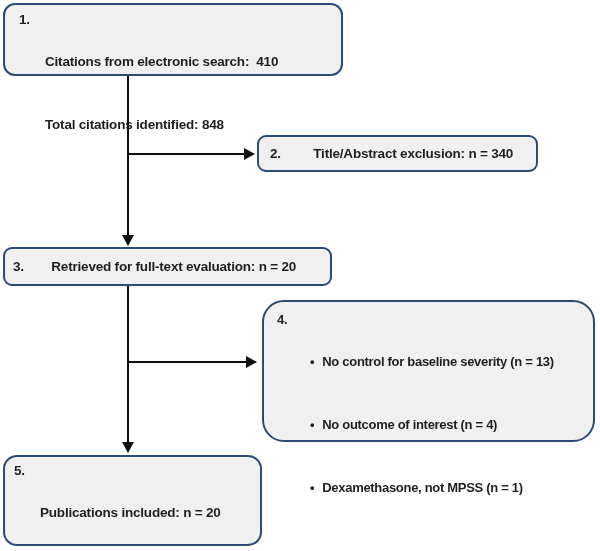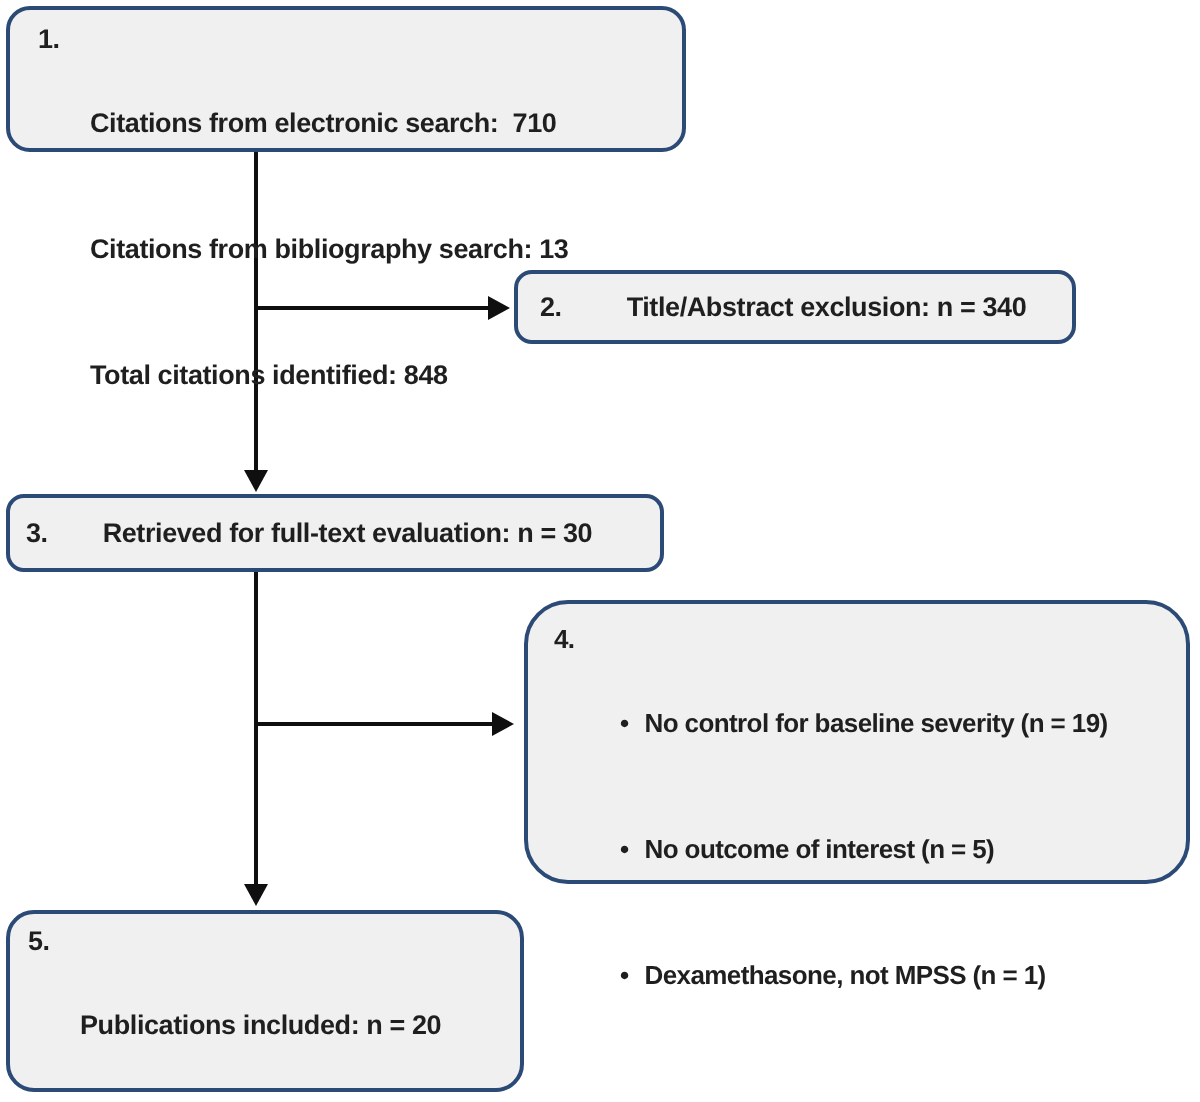--- a/index.html
+++ b/index.html
@@ -63,45 +63,44 @@
       <polygon points="122,235 134,235 128,246"></polygon>
       <polygon points="244,148 244,160 255,154"></polygon>
       <polygon points="122,442 134,442 128,453"></polygon>
       <polygon points="246,356 246,368 257,362"></polygon>
     </g>
   </svg>
 
   <div class="box box1">
     <span class="num">1.</span>
     <div class="lines">
-      <div class="line">Citations from electronic search:  710</div>
-      <div class="line">Citations from bibliography search: 13</div>
+      <div class="line">Citations from electronic search:  410</div>
       <div class="line">Total citations identified: 848</div>
     </div>
   </div>
 
   <div class="box box2">
     <span class="num">2.</span>
     <div class="lines">
       <span class="line">Title/Abstract exclusion: n = 340</span>
     </div>
   </div>
 
   <div class="box box3">
     <span class="num">3.</span>
     <div class="lines">
-      <span class="line">Retrieved for full-text evaluation: n = 30</span>
+      <span class="line">Retrieved for full-text evaluation: n = 20</span>
     </div>
   </div>
 
   <div class="box box4">
     <span class="num">4.</span>
     <div class="lines">
-      <div class="bullet-item">No control for baseline severity (n = 19)</div>
-      <div class="bullet-item">No outcome of interest (n = 5)</div>
+      <div class="bullet-item">No control for baseline severity (n = 13)</div>
+      <div class="bullet-item">No outcome of interest (n = 4)</div>
       <div class="bullet-item">Dexamethasone, not MPSS (n = 1)</div>
       
       
     </div>
   </div>
 
   <div class="box box5">
     <span class="num">5.</span>
     <div class="lines">
       <div class="line">Publications included: n = 20</div>

